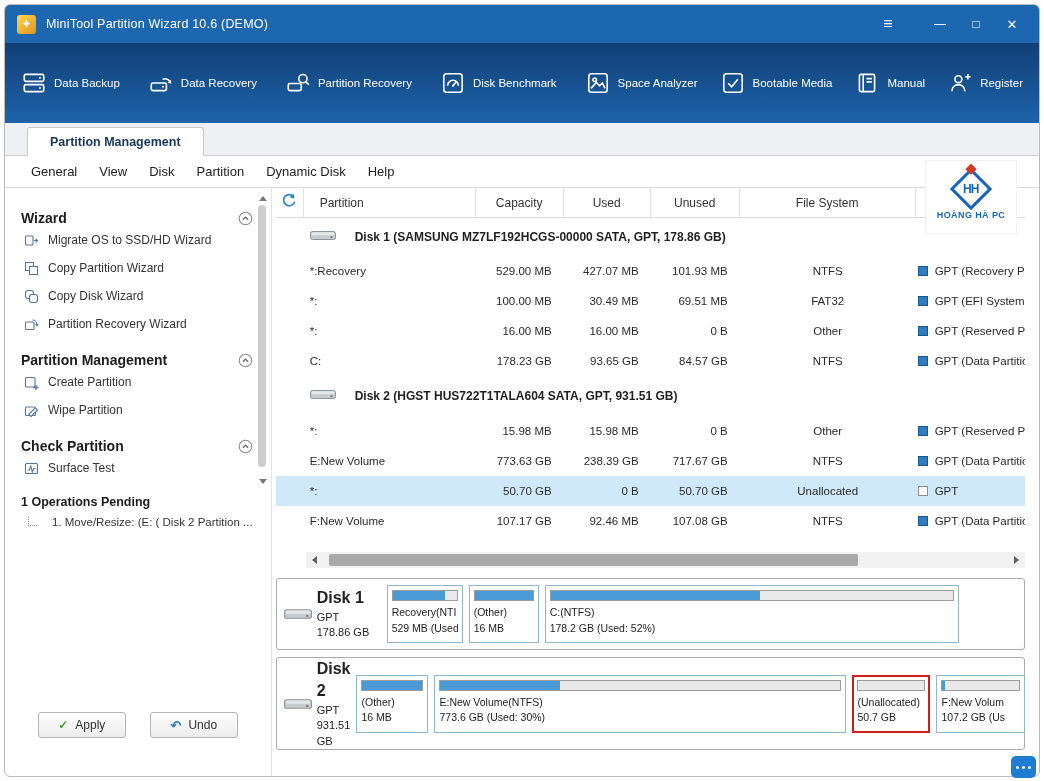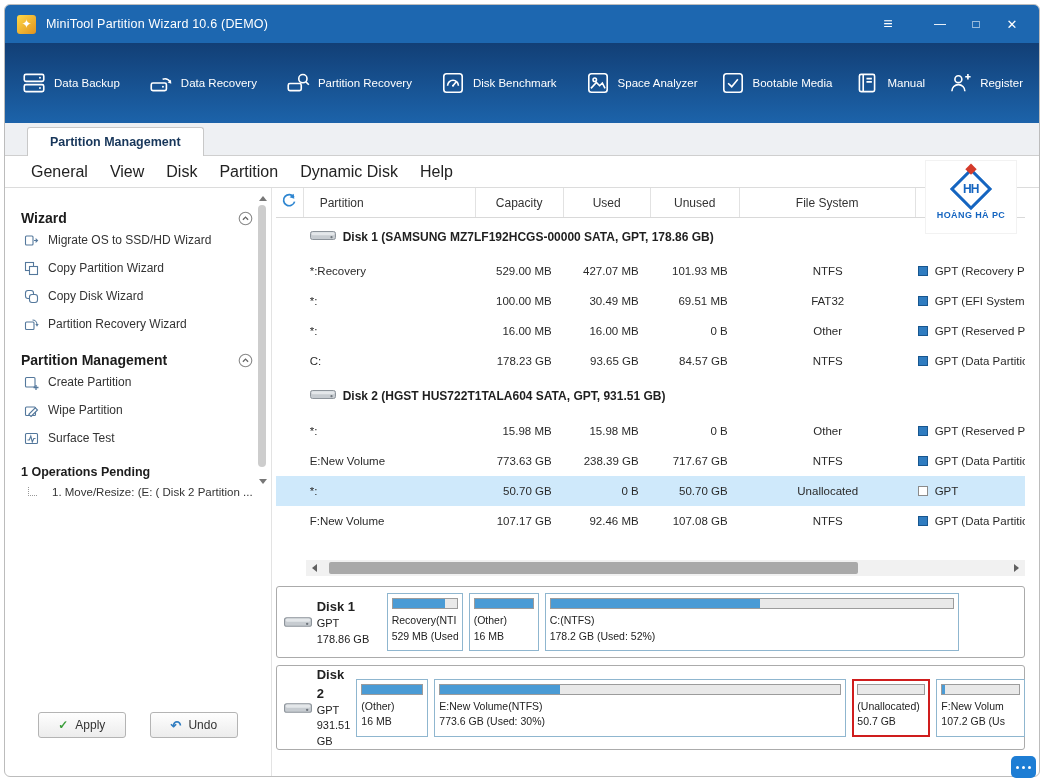--- a/index.html
+++ b/index.html
@@ -22,21 +22,21 @@
   .tb-group{display:flex;gap:28px}
   .tb-group.right{margin-left:auto;gap:22px}
   .tb-item{display:flex;align-items:center;gap:7px;font-size:11.5px;cursor:default;min-width:58px}
   .tb-item svg{display:block}
 
   
   .tabstrip{flex:0 0 33px;background:#eef0f3;border-bottom:1px solid #cfcfcf;display:flex;align-items:flex-end;padding-left:22px}
   .tab{background:#fff;border:1px solid #c8c8c8;border-bottom:none;height:29px;margin-bottom:-1px;display:flex;align-items:center;padding:0 22px;font-size:12.5px;font-weight:bold;color:#17365a;border-radius:3px 3px 0 0}
 
   
-  .menubar{flex:0 0 32px;background:#fff;border-bottom:1px solid #dcdcdc;display:flex;align-items:center;gap:22px;padding:0 26px;font-size:16px;color:#222}
+  .menubar{flex:0 0 32px;background:#fff;border-bottom:1px solid #dcdcdc;display:flex;align-items:center;gap:22px;padding:0 26px;font-size:13px;color:#222}
   .menu-item{cursor:default}
 
   
   .content{flex:1;display:flex;min-height:0}
 
   
   .sidebar{flex:0 0 236px;border-right:1px solid #e3e3e3;display:flex;flex-direction:column;position:relative}
   .side-scroll{flex:1;padding:8px 18px 0 16px;position:relative;overflow:hidden}
   .sec-h{display:flex;align-items:flex-end;height:30px;font-size:14px;font-weight:bold;color:#1c1c1c}
   .sec-h .chev{margin-left:auto;display:flex}
@@ -56,21 +56,21 @@
   .btn .un{color:#2f7cc0;font-weight:bold;font-size:13px}
 
   
   .main{flex:1;display:flex;flex-direction:column;min-width:0;padding:0 14px 26px 4px;position:relative}
   .thead,.trow{display:grid;grid-template-columns:28px 172px 88px 87px 89px 176px 1fr}
   .thead{height:30px;border-bottom:1px solid #d9d9d9;font-size:12px;color:#333}
   .th{height:100%;display:flex;align-items:center;justify-content:center;border-right:1px solid #e2e2e2}
   .th.l{justify-content:flex-start;padding-left:16px}
   .th.last{border-right:none}
   .th-refresh{display:flex;align-items:center;justify-content:center;border-right:1px solid #e2e2e2}
-  .grow{display:flex;align-items:center;gap:7px;height:38px;padding-left:34px;font-size:12px;font-weight:bold;color:#1f1f1f}
+  .grow{display:flex;align-items:center;gap:19px;height:38px;padding-left:34px;font-size:12px;font-weight:bold;color:#1f1f1f}
   .grow.g2{height:40px}
   .trow{height:30px;align-items:center;font-size:11.5px;color:#2a2a2a}
   .trow.sel{background:#cfe9fb}
   .cell-name{padding-left:6px;overflow:hidden;white-space:nowrap}
   .cell-num{text-align:right;padding-right:12px}
   .cell-fs{text-align:center}
   .cell-type{display:flex;align-items:center;gap:7px;overflow:hidden;white-space:nowrap;padding-left:2px}
   .sq{width:10px;height:10px;background:#2f7cc0;border:1px solid #18568f;flex:0 0 auto}
   .sq.empty{background:#fff;border:1px solid #8b8b8b}
   .spacer{flex:1}
@@ -83,21 +83,21 @@
   .tri.right{border-left:5px solid #606060}
   .hs-track{flex:1;height:12px;position:relative}
   .hs-thumb{position:absolute;left:1%;top:0;height:12px;width:77%;background:#a9a9a9;border-radius:2px}
 
   
   .dm-row{flex:0 0 72px;border:1px solid #ababab;border-radius:3px;display:flex;align-items:center;padding:0 6px;background:#fff}
   .dm-row.first{margin-top:10px}
   .dm-row.second{margin-top:7px}
   .dm-icon{flex:0 0 30px;display:flex;justify-content:center}
   .dm-label{width:64px;margin-left:4px;font-size:11px;color:#222;line-height:1.4}
-  .dm-label .nm{font-weight:bold;font-size:13px}
+  .dm-label .nm{font-weight:bold;font-size:16px}
   .blocks{display:flex;gap:6px;margin-left:6px;align-items:center}
   .blk{border:1px solid #8fb6cf;height:58px;padding:4px 4px 2px;font-size:10.5px;color:#222;overflow:hidden;white-space:nowrap;flex:0 0 auto;background:#fff}
   .blk .bar{height:11px;border:1px solid #9c9c9c;background:#e9e9e9;margin-bottom:4px}
   .blk .fill{height:100%;background:#4a9bd5}
   .blk .l1{line-height:1.5;overflow:hidden}
   .blk.sel-red{border:2px solid #cf1d1d;padding:3px 3px 1px}
 
   
   .watermark{position:absolute;top:155px;right:22px;width:92px;height:74px;background:#fff;display:flex;flex-direction:column;align-items:center;justify-content:center;gap:6px;z-index:5;border:1px solid #f2f2f2}
   .wm-diamond{width:30px;height:30px;border:3px solid #1565c0;transform:rotate(45deg);display:flex;align-items:center;justify-content:center;position:relative}
@@ -300,20 +300,29 @@
         <div class="side-item">
           <span class="si-ic">
               <svg width="15" height="15" viewBox="0 0 15 15" fill="none" stroke="#54789c" stroke-width="1.1">
                 <rect x="1.5" y="4" width="10" height="8.5" rx="1"></rect>
                 <path d="M7 13.5 L13.5 7 l-2.2 -2.2 L4.8 11.3 z" fill="#fff"></path>
               </svg>
             </span>
           <span>Wipe Partition</span>
         </div>
 
+        <div class="sec-h">
+          <span>Check Partition</span>
+          <span class="chev">
+              <svg width="15" height="15" viewBox="0 0 15 15">
+                <circle cx="7.5" cy="7.5" r="6.3" fill="none" stroke="#8a8a8a" stroke-width="1.1"></circle>
+                <polyline points="4.9,8.8 7.5,6.1 10.1,8.8" fill="none" stroke="#666" stroke-width="1.3"></polyline>
+              </svg>
+            </span>
+        </div>
         <div class="side-item">
           <span class="si-ic">
               <svg width="15" height="15" viewBox="0 0 15 15" fill="none" stroke="#54789c" stroke-width="1.1">
                 <rect x="1.5" y="2.5" width="12" height="10" rx="1"></rect>
                 <polyline points="3.5,9 5.3,9 6.8,5 8.3,11 9.8,7.5 11.5,7.5"></polyline>
               </svg>
             </span>
           <span>Surface Test</span>
         </div>
 

